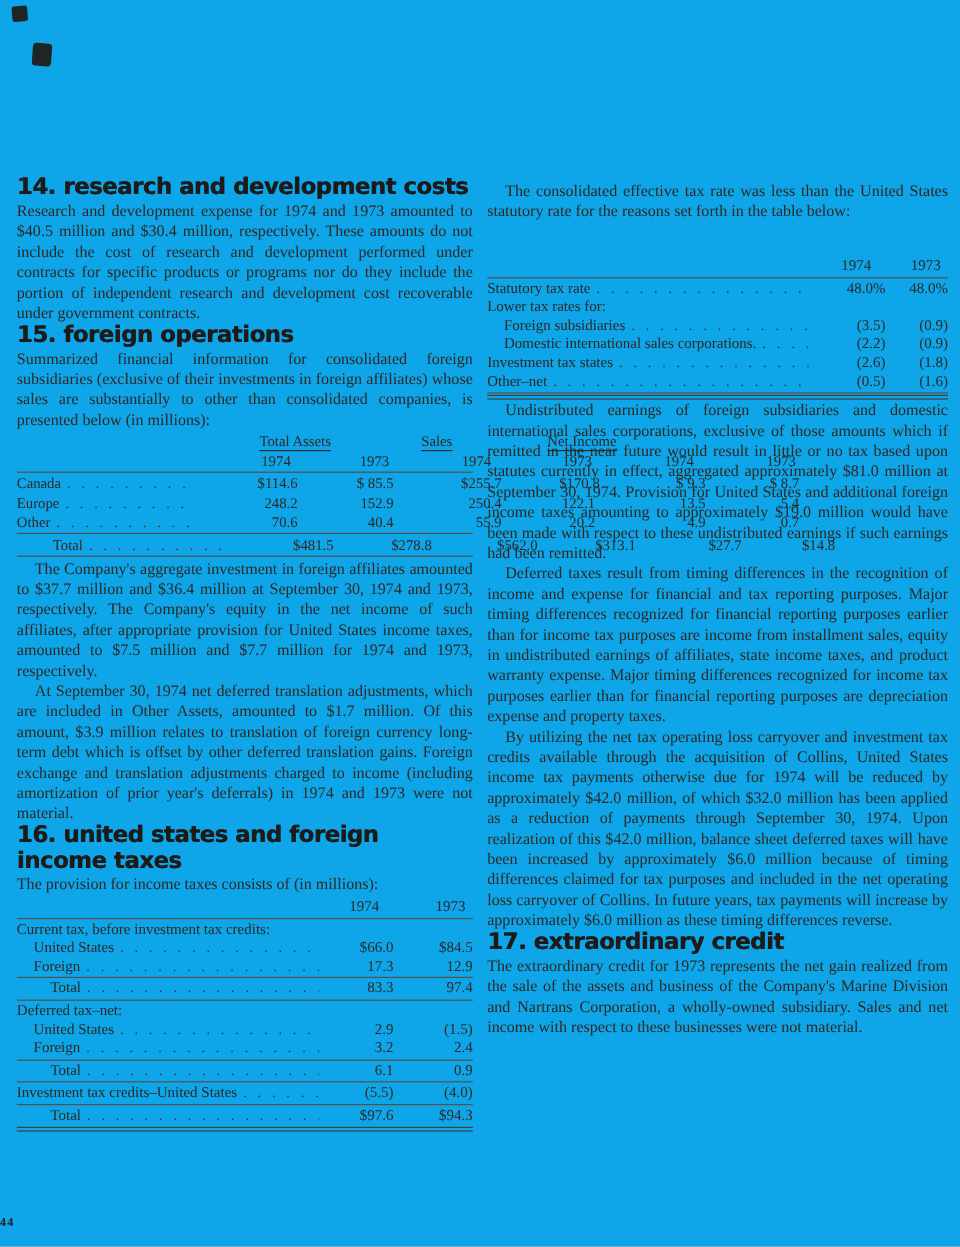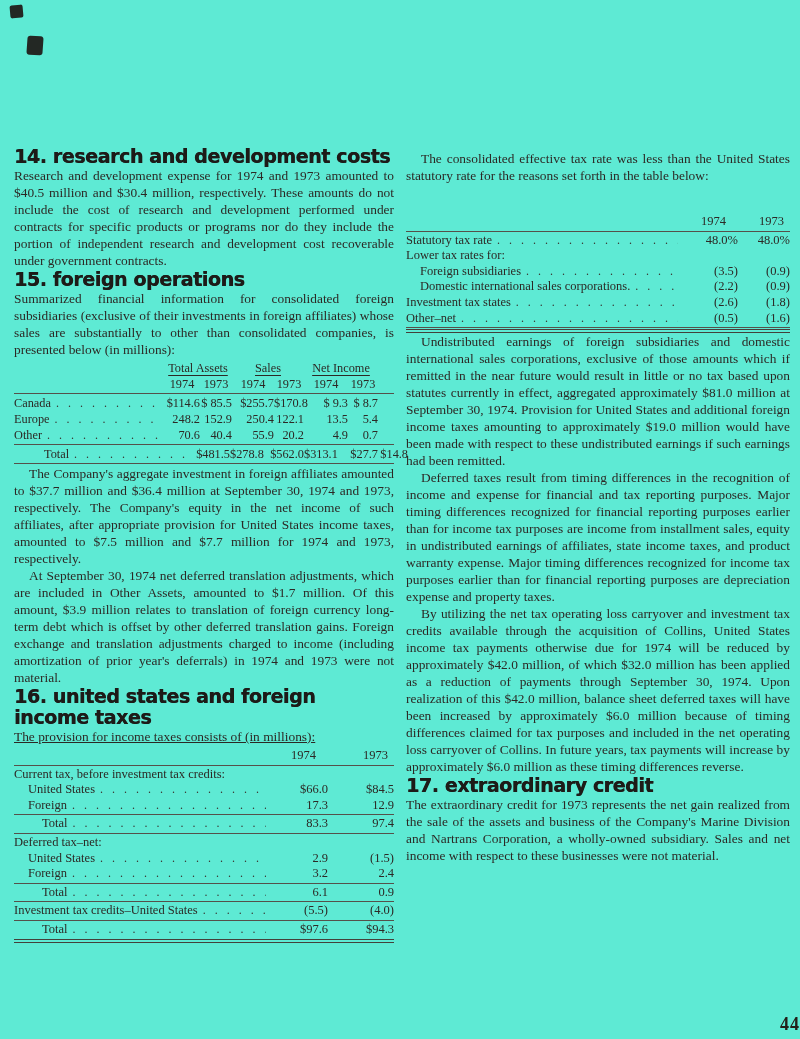--- a/index.html
+++ b/index.html
@@ -1,45 +1,45 @@
 <!DOCTYPE html>
 <html><head>
 <meta charset="utf-8">
 <style>
   html,body{margin:0;padding:0;background:#d8d4cb;}
-  .page{position:relative;width:800px;height:1039px;margin:0 auto;background:#5eead4;
+  .page{position:relative;width:800px;height:1039px;margin:0 auto;background:#0ea5e9;
         font-family:"Liberation Serif","DejaVu Serif",serif;color:#2c2925;overflow:hidden;}
   
   .ink-mark{position:absolute;background:#201d1a;opacity:.95;}
   .ink-mark.m1{left:10px;top:5px;width:13px;height:13px;border-radius:2px;transform:rotate(-5deg);}
   .ink-mark.m2{left:27px;top:36px;width:16px;height:19px;border-radius:3px;transform:rotate(4deg);}
 
   .col{position:absolute;top:0;}
   .col.left{left:14px;width:380px;top:146px;}
   .col.right{left:406px;width:384px;top:150px;}
 
   h2.sec{font-family:"DejaVu Sans","Liberation Sans",sans-serif;font-weight:800;
          font-size:19px;line-height:21px;letter-spacing:-0.4px;color:#1d1b18;margin:0;
          text-shadow:0.4px 0 0 #1d1b18;}
   p.body{font-size:13.4px;line-height:17px;text-align:justify;margin:0;}
   .ind-first{text-indent:15px;}
-  .mt4{margin-top:4px;}.mt6{margin-top:6px;text-decoration:underline;}.mt7{margin-top:7px;}.mt10{margin-top:10px;}
+  .mt4{margin-top:4px;}.mt6{margin-top:6px;}.mt7{margin-top:7px;}.mt10{margin-top:10px;}
   .mt13{margin-top:13px;}.mt24{margin-top:24px;}.mt30{margin-top:30px;}.mt34{margin-top:34px;}
   .mt43{margin-top:43px;}.mt53{margin-top:53px;}
 
   
   .hr{height:1px;background:#55514a;margin:1px 0;}
   .hr2{height:2px;border-top:1px solid #44403a;border-bottom:1px solid #44403a;margin:1px 0 0 0;}
   .leader{flex:1 1 auto;overflow:hidden;white-space:nowrap;margin:0 4px 0 5px;color:#3a3733;}
   .leader::after{content:". . . . . . . . . . . . . . . . . . . . . . . . . . . . . . . . . . . . . . . . . . . . . . . .";
                  letter-spacing:3px;font-size:12px;}
 
   
   .t15{margin-top:2px;font-size:12.3px;line-height:16px;}
-  .t15 .grid{display:flex;align-items:baseline;}
+  .t15 .grid{display:flex;align-items:baseline;gap:48px;}
   .t15 .stub{width:150px;display:flex;align-items:flex-end;overflow:hidden;flex:none;}
   .t15 .stubsp{width:150px;flex:none;}
   .t15 .c1{width:36px;}.t15 .c2{width:32px;}.t15 .c3{width:42px;}
   .t15 .c4{width:30px;}.t15 .c5{width:44px;}.t15 .c6{width:30px;}
   .t15 .n{text-align:right;white-space:pre;flex:none;}
   .t15 .yr{text-align:center;flex:none;}
   .t15 .gh{flex:none;text-align:center;}
   .t15 .g1{width:68px;}.t15 .g2{width:72px;}.t15 .g3{width:74px;}
   .t15 .gh u{text-decoration:underline;text-underline-offset:3px;text-decoration-thickness:1px;}
   .t15 .ind{padding-left:30px;}
@@ -50,22 +50,22 @@
   .ft .grid{display:flex;align-items:baseline;height:15.6px;}
   .ft .lblwrap{flex:1 1 auto;display:flex;align-items:baseline;overflow:hidden;min-width:0;text-align:center;}
   .ft .lbl{white-space:nowrap;flex:none;}
   .ft .i1 .lbl{padding-left:14px;}
   .ft .tt .lbl{padding-left:28px;}
   .ft .v{text-align:right;white-space:pre;flex:none;}
   .t16 .v1{width:58px;}.t16 .v2{width:66px;}
   .trt .v1{width:56px;}.trt .v2{width:52px;}
   .ft .yhead .v{padding-right:6px;}
 
-  .pageno{position:absolute;left:0;right:0;top:1014px;text-align:right;
-          font-weight:bold;font-size:18px;letter-spacing:1px;color:#232019;}
+  .pageno{position:absolute;left:0;right:0;top:1014px;text-align:left;
+          font-weight:bold;font-size:10px;letter-spacing:1px;color:#232019;}
 </style>
 </head>
 <body>
 
 <div class="page">
   <div class="ink-mark m1"></div>
   <div class="ink-mark m2"></div>
 
   <div class="col left">
     <h2 class="sec">14. research and development costs</h2>

